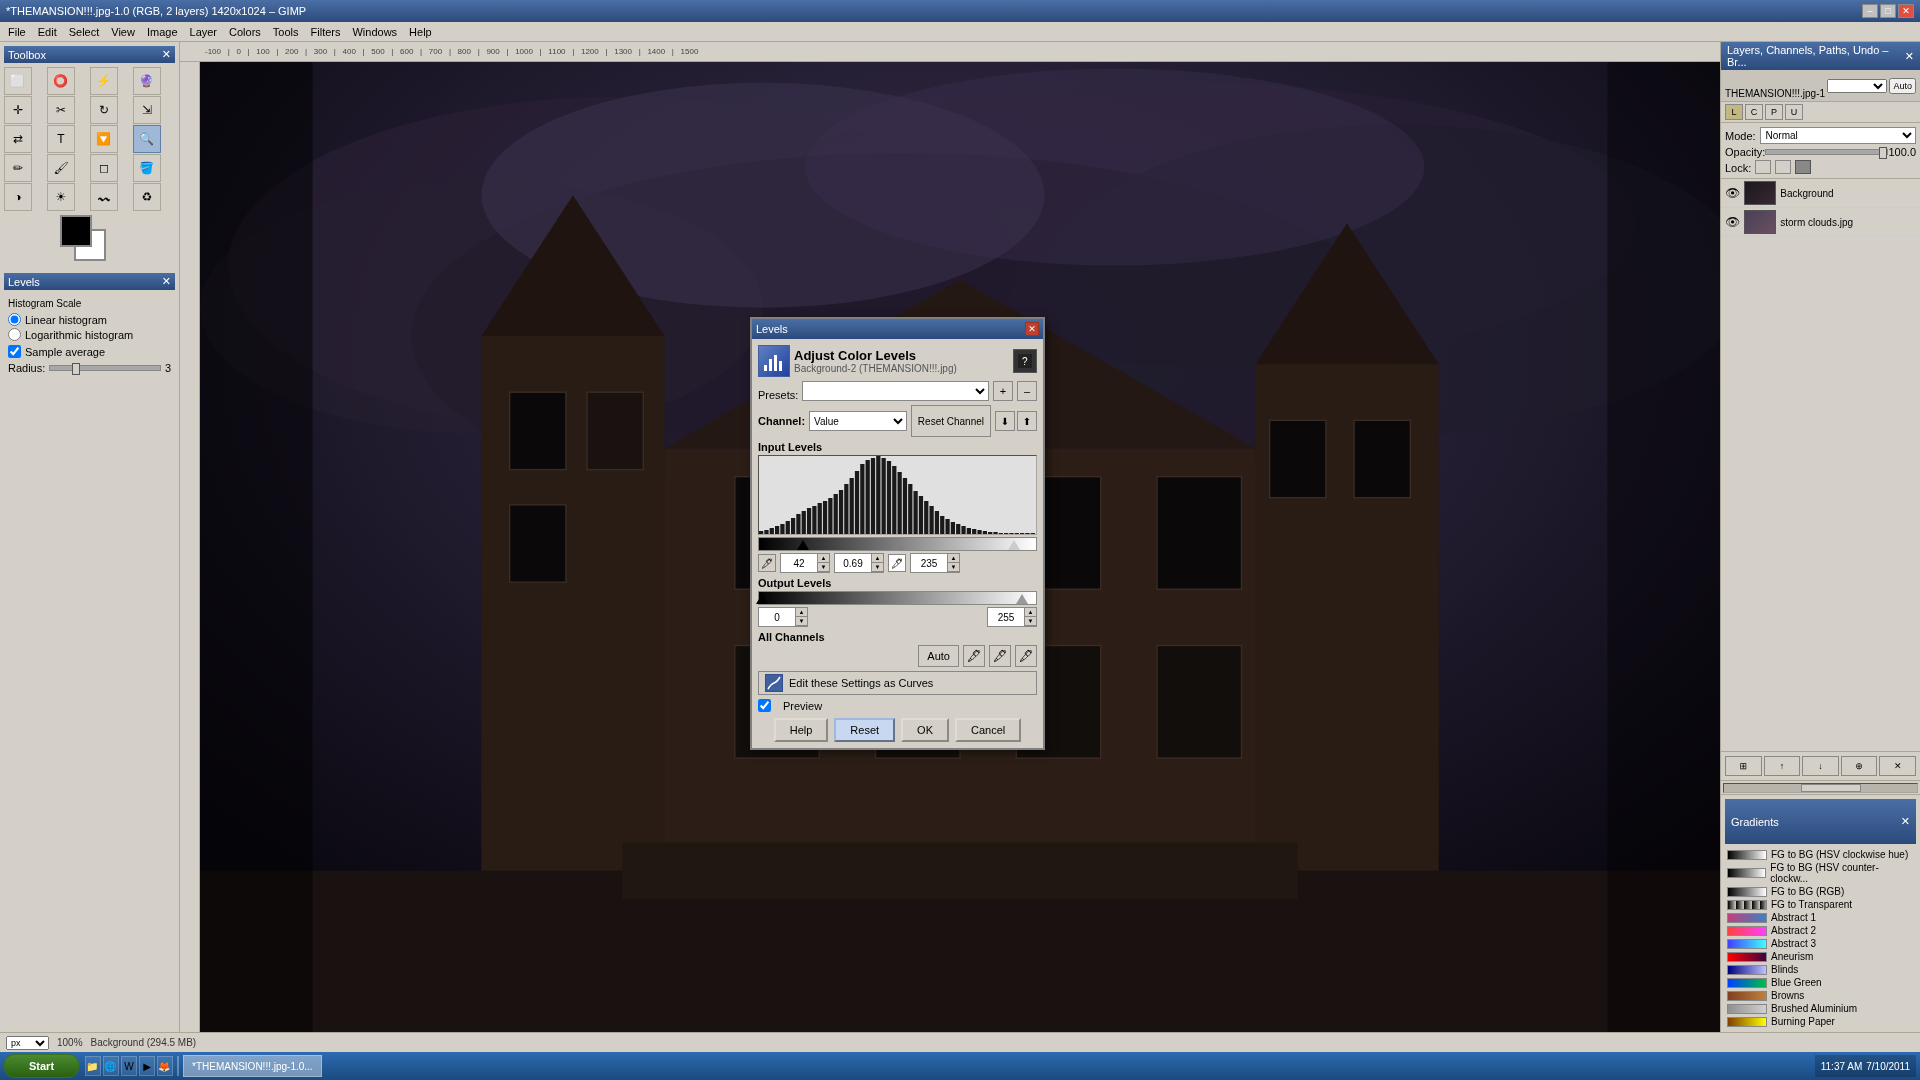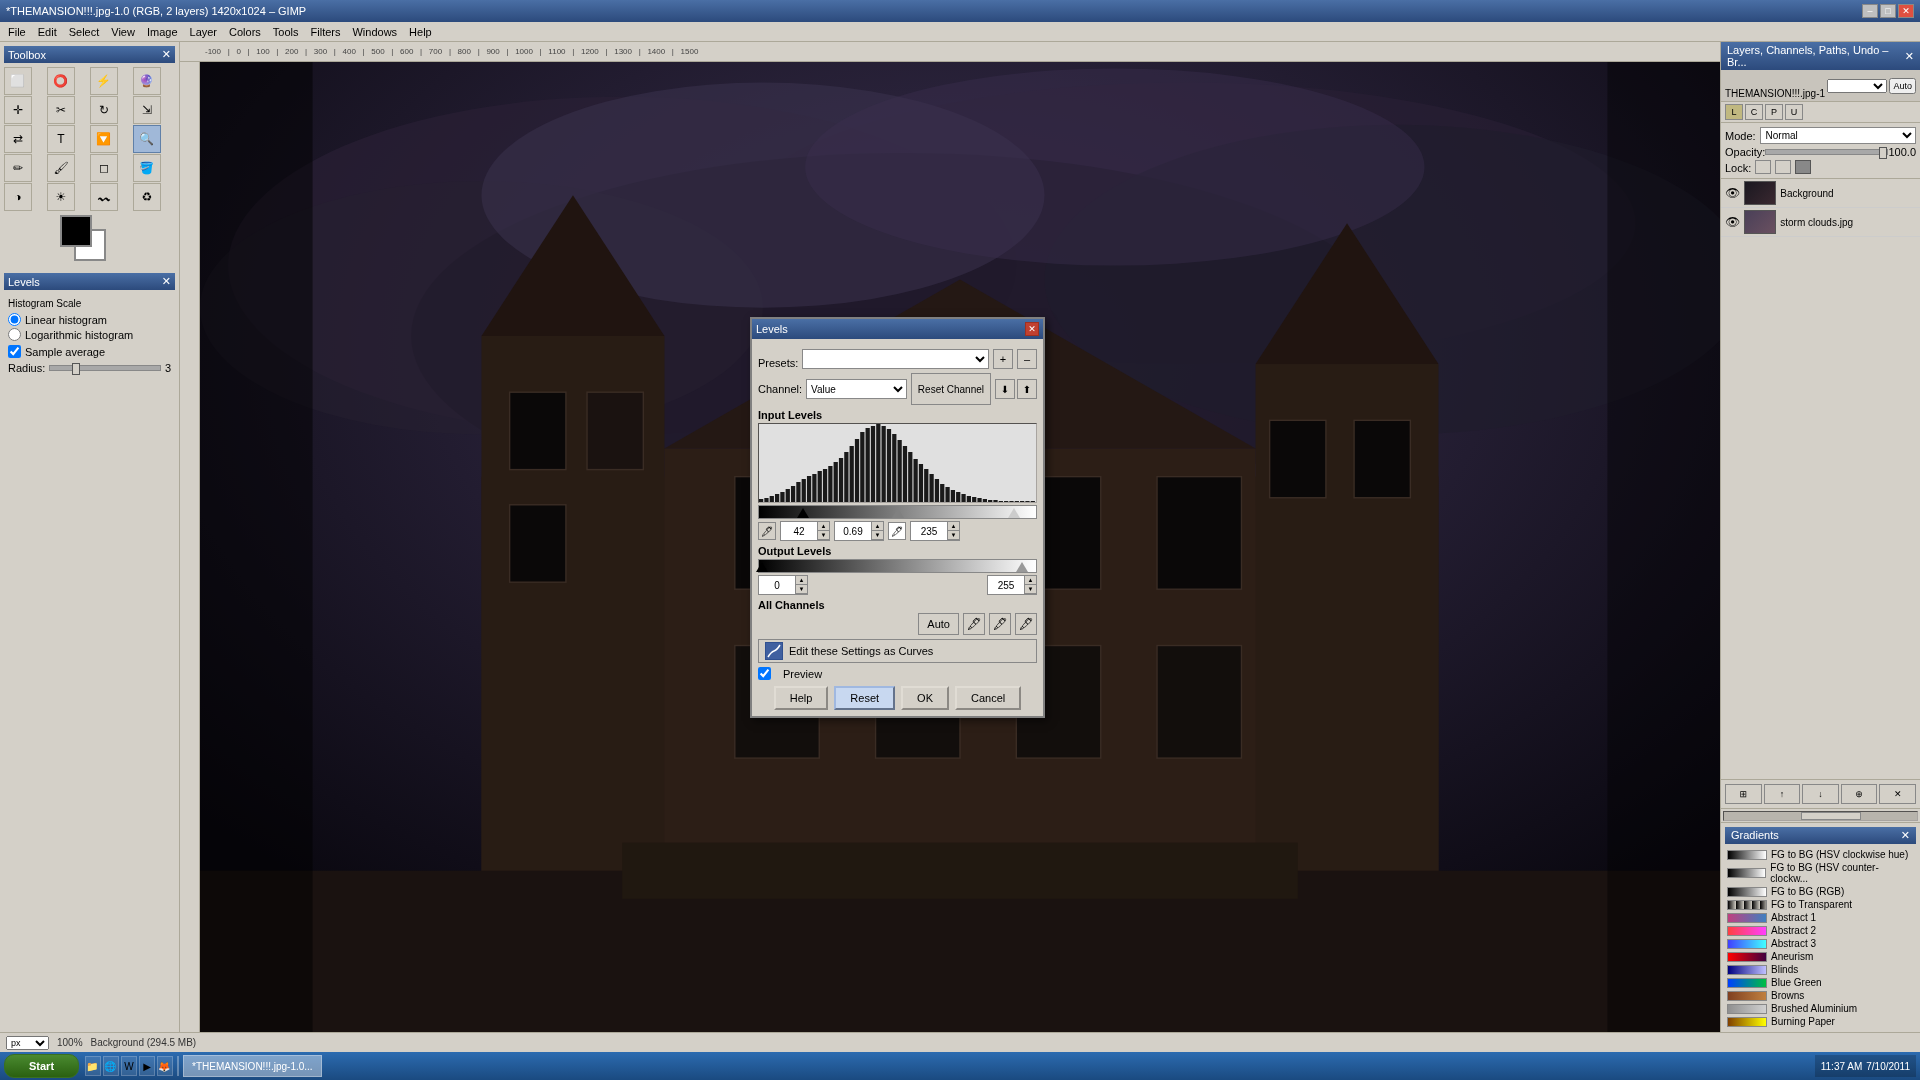--- a/index.html
+++ b/index.html
@@ -189,22 +189,22 @@
       flex-shrink: 0;
     }
     .layer-thumb.dark { background: linear-gradient(135deg, #1a1820 0%, #3a2830 100%); }
     .layer-thumb.light { background: linear-gradient(135deg, #4a4058 0%, #6a5060 100%); }
     .layer-name { font-size: 10px; }
 
     
     #gradients-panel { padding: 4px; border-top: 1px solid #aca899; }
     #gradients-header {
       background: linear-gradient(to bottom, #4a6fa5, #2c4a7c);
-      color: white; padding: 2px 6px; font-size: 11px; margin-bottom: 4px;
-      display: flex; align-items: flex-start; justify-content: space-between;
+      color: white; padding: 16px 6px; font-size: 11px; margin-bottom: 4px;
+      display: flex; align-items: flex-end; justify-content: space-between;
     }
     .gradient-item {
       display: flex; align-items: center; gap: 4px;
       padding: 1px 2px; font-size: 10px; cursor: pointer;
     }
     .gradient-swatch {
       width: 40px; height: 10px;
       border: 1px solid #888;
     }
 
@@ -325,21 +325,21 @@
     }
     .presets-btn {
       width: 20px; height: 20px;
       background: #d4d0c8; border: 1px solid #888;
       cursor: pointer; font-size: 11px;
       display: flex; align-items: center; justify-content: center;
     }
     .channel-row {
       display: flex; align-items: center; gap: 4px; margin: 4px 0;
     }
-    .channel-label { font-size: 11px; }
+    .channel-label { font-size: 11px; font-weight: bold; }
     .channel-select {
       flex: 1; height: 20px; font-size: 10px;
       border: 1px solid #888; background: white;
     }
     .channel-btn {
       height: 32px; padding: 0 6px;
       background: #d4d0c8; border: 1px solid #888;
       cursor: pointer; font-size: 10px;
     }
     .channel-icons { display: flex; gap: 2px; }
@@ -620,20 +620,40 @@
       </svg>
     </div>
 
     <div id="levels-dialog">
       <div id="levels-dialog-titlebar">
         <span>Levels</span>
         <div id="levels-dialog-close">✕</div>
       </div>
       <div id="levels-dialog-body">
 
+        <div class="dialog-header-row">
+          <div class="dialog-icon">
+            <svg width="20" height="20" viewBox="0 0 20 20">
+              <rect x="0" y="14" width="3" height="6" fill="white"></rect>
+              <rect x="5" y="8" width="3" height="12" fill="white"></rect>
+              <rect x="10" y="4" width="3" height="16" fill="white"></rect>
+              <rect x="15" y="10" width="3" height="10" fill="white"></rect>
+            </svg>
+          </div>
+          <div>
+            <div class="dialog-title-text">Adjust Color Levels</div>
+            <div class="dialog-subtitle">Background-2 (THEMANSION!!!.jpg)</div>
+          </div>
+          <div style="margin-left:auto; width:24px; height:24px; background:#333; border:1px solid #555; display:flex; align-items:center; justify-content:center; cursor:pointer;">
+            <svg width="14" height="14">
+                <rect width="14" height="14" fill="#222"></rect>
+                <text x="4" y="11" font-size="10" fill="white">?</text>
+              </svg>
+          </div>
+        </div>
 
         <div class="presets-row">
           <span class="presets-label">Presets:</span>
           <select class="presets-select"></select>
           <div class="presets-btn">+</div>
           <div class="presets-btn">–</div>
         </div>
 
         <div class="channel-row">
           <span class="channel-label">Channel:</span>

